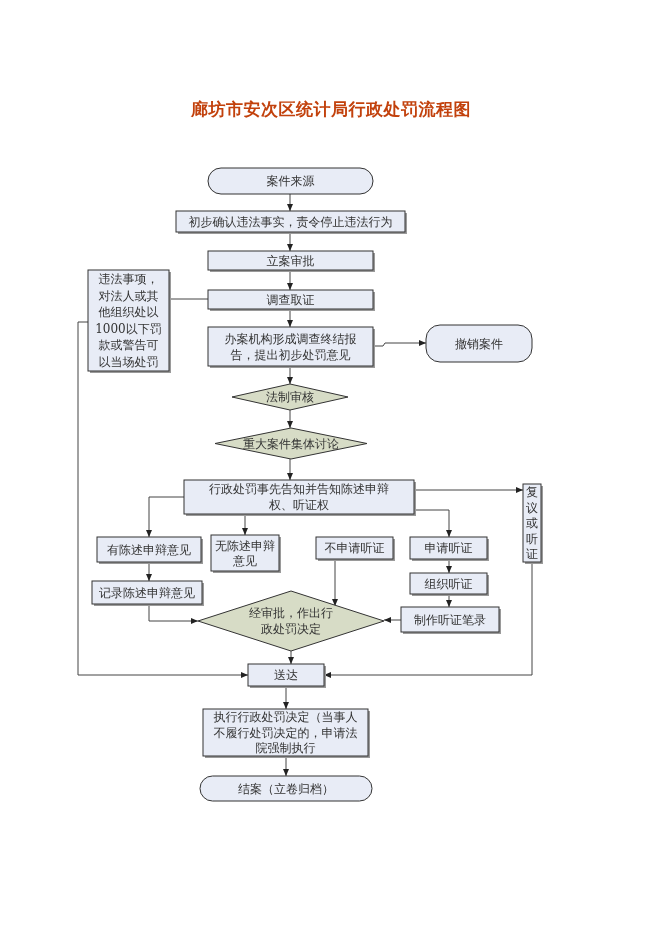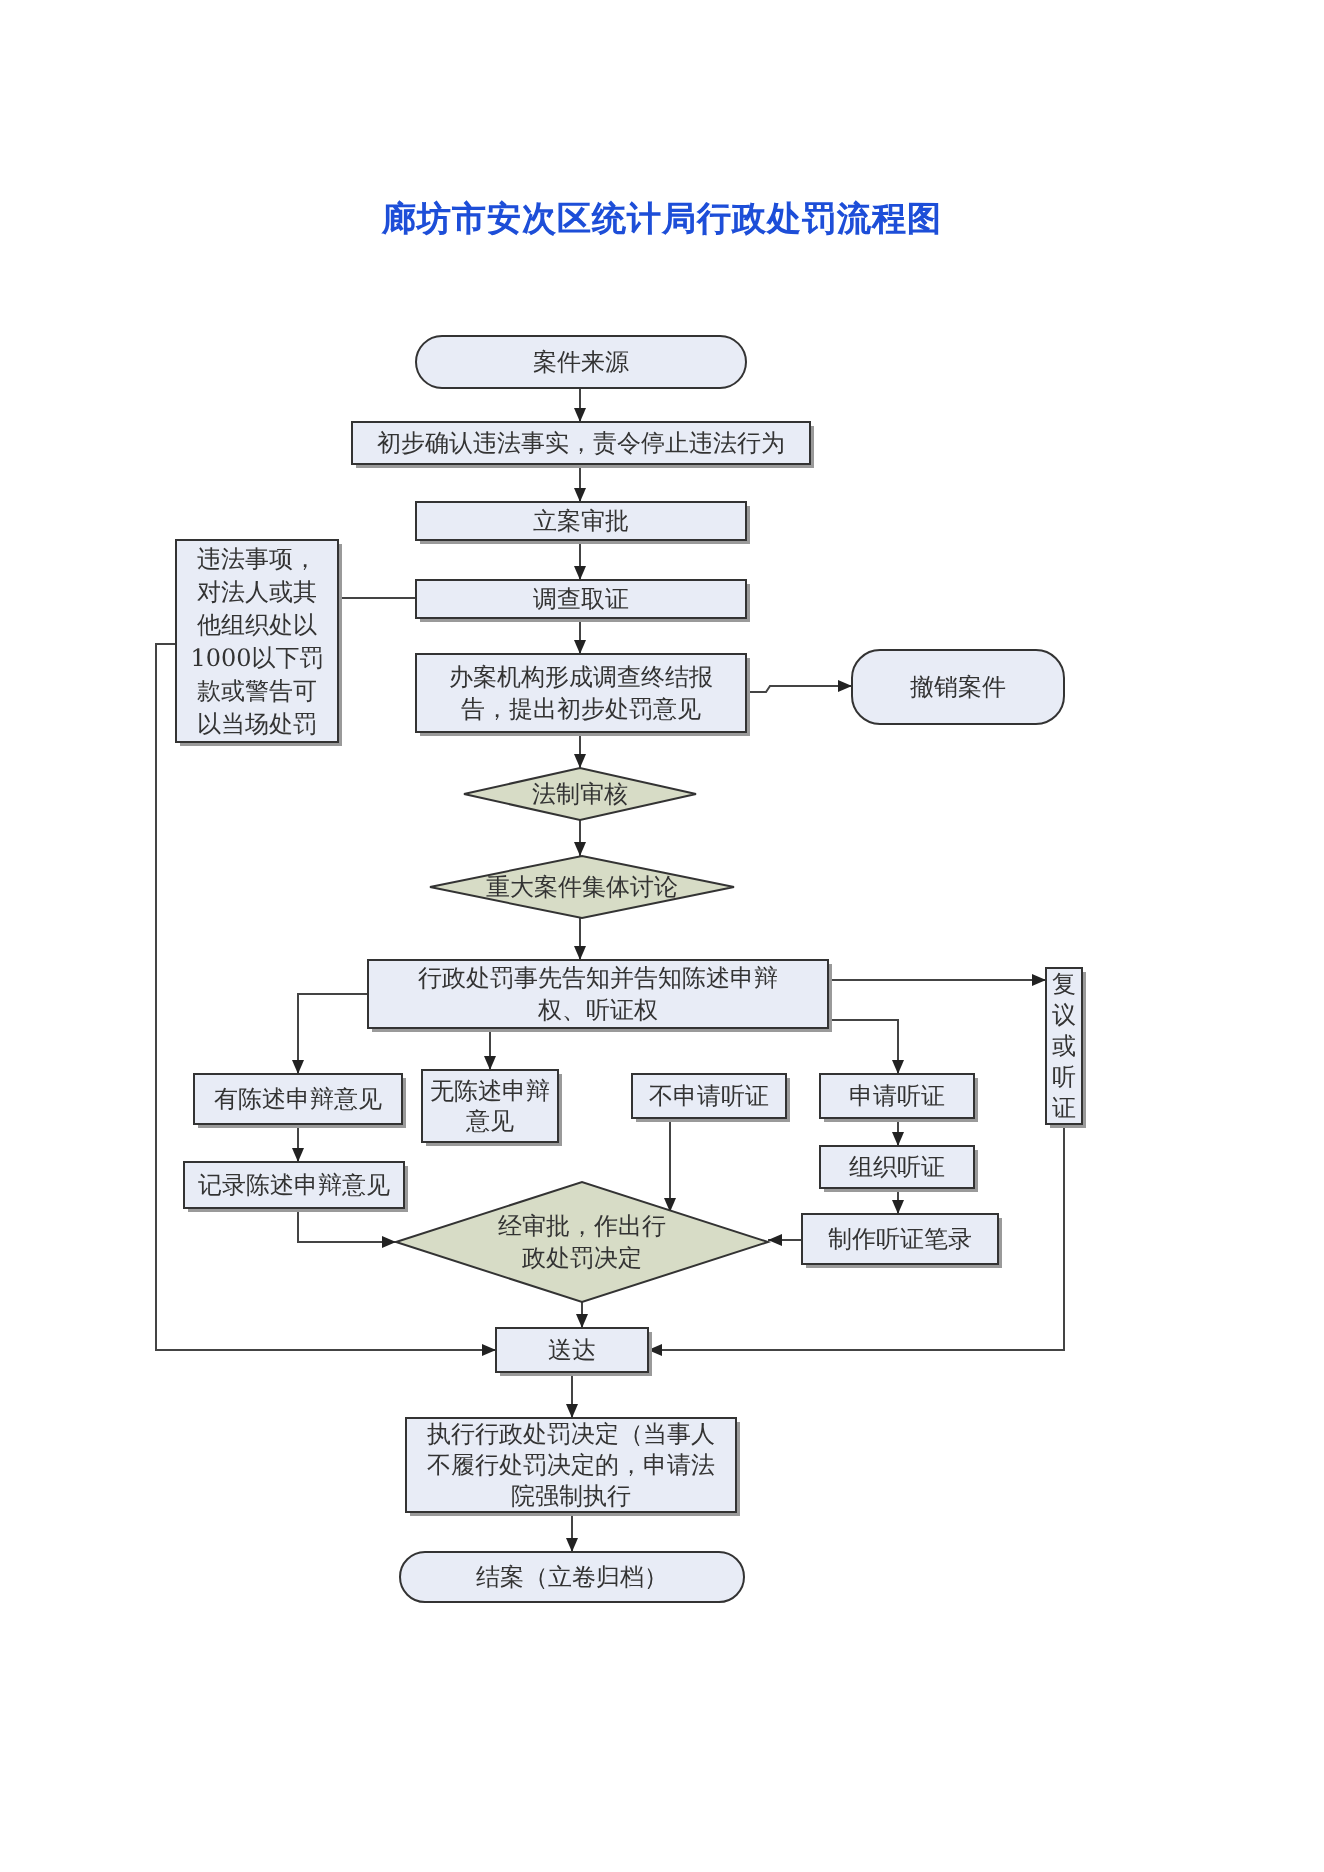--- a/index.html
+++ b/index.html
@@ -1,20 +1,20 @@
 <!DOCTYPE html>
 <html><head>
 <meta charset="utf-8">
 <style>
   html, body { margin:0; padding:0; background:#ffffff; }
   body { width:662px; height:936px; position:relative; overflow:hidden;
          font-family:"DejaVu Serif","Liberation Serif",serif; }
   #title { position:absolute; left:0; top:98px; width:662px; text-align:center;
            font-family:"DejaVu Sans","Liberation Sans",sans-serif;
-           font-size:17px; font-weight:bold; color:#1d4ed8; letter-spacing:0.5px; }
+           font-size:17px; font-weight:bold; color:#c2410c; letter-spacing:0.5px; }
   svg#flow { position:absolute; left:0; top:0; }
   .node { fill:#e8ecf6; stroke:#333; stroke-width:1; }
   .dia { fill:#d7dcc6; stroke:#333; stroke-width:1; }
   .lbl { font-family:"DejaVu Serif","Liberation Serif",serif; font-size:12px; fill:#333; }
   .edge { fill:none; stroke:#444; stroke-width:1; }
 </style>
 </head>
 <body>
 
 <div id="title">廊坊市安次区统计局行政处罚流程图</div>

